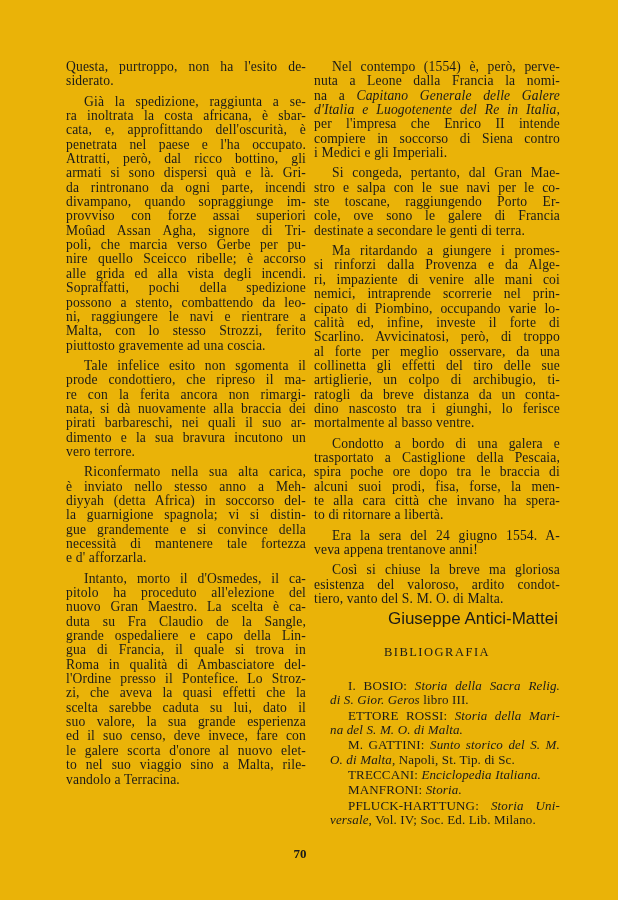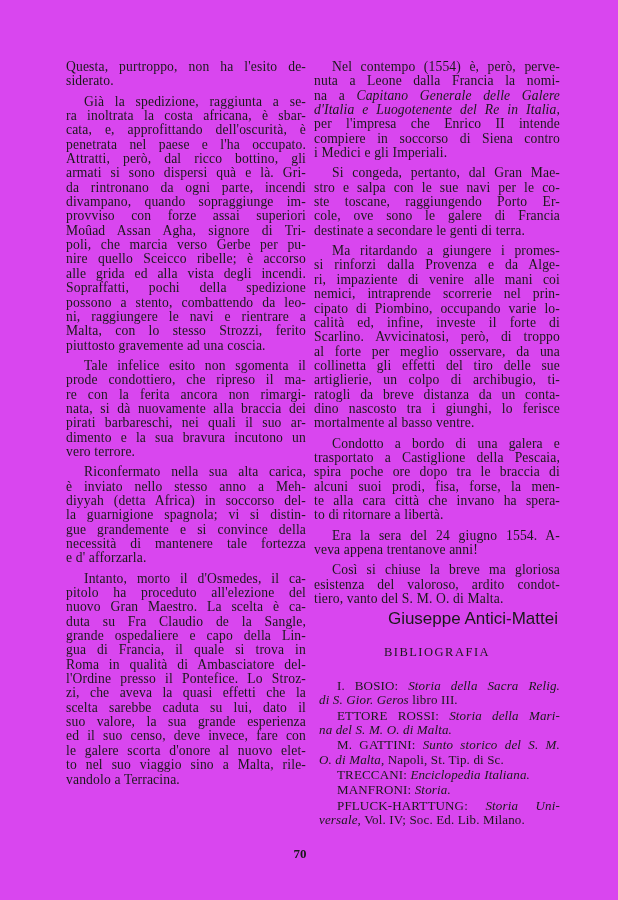--- a/index.html
+++ b/index.html
@@ -1,37 +1,37 @@
 <!DOCTYPE html>
 <html><head>
   <meta charset="utf-8">
   <style>
     html, body { margin: 0; padding: 0; background: #ffffff; }
     body {
       width: 618px; height: 900px; position: relative; overflow: hidden;
       font-family: "Liberation Serif", "DejaVu Serif", serif;
       color: #1a1a1a;
     }
-    .page { position: absolute; left: 0; top: 0; width: 618px; height: 900px; background: #d946ef; }
+    .page { position: absolute; left: 0; top: 0; width: 618px; height: 900px; background: #eab308; }
     .col { position: absolute; top: 60px; font-size: 13.6px; line-height: 14.35px; letter-spacing: 0.15px; }
     .col-left { left: 66px; width: 240px; }
     .col-right { left: 314px; width: 246px; }
     .para { margin: 0 0 6px 0; }
     .line { display: block; white-space: nowrap; text-align: justify; text-align-last: justify; }
     .line.last { text-align-last: left; }
     .indent { padding-left: 18px; }
     .it { font-style: italic; }
     .signature {
       text-align: right; font-family: "Liberation Sans", "DejaVu Sans", sans-serif;
       font-weight: normal; font-size: 17px; margin: 6px 2px 18px 0; letter-spacing: 0;
     }
     .biblio-title {
       text-align: center; letter-spacing: 1.5px; font-size: 12.5px; margin: 0 0 20px 0;
     }
-    .bib { margin: 0 0 1px 5px; font-size: 13px; }
+    .bib { margin: 0 0 1px 16px; font-size: 13px; }
     .page-number {
       position: absolute; left: 0; width: 600px; top: 846px; text-align: center;
       font-size: 13px; font-weight: bold;
     }
   </style>
 </head>
 <body>
 
 <div class="page">
   <div class="col col-left" id="left-col">

